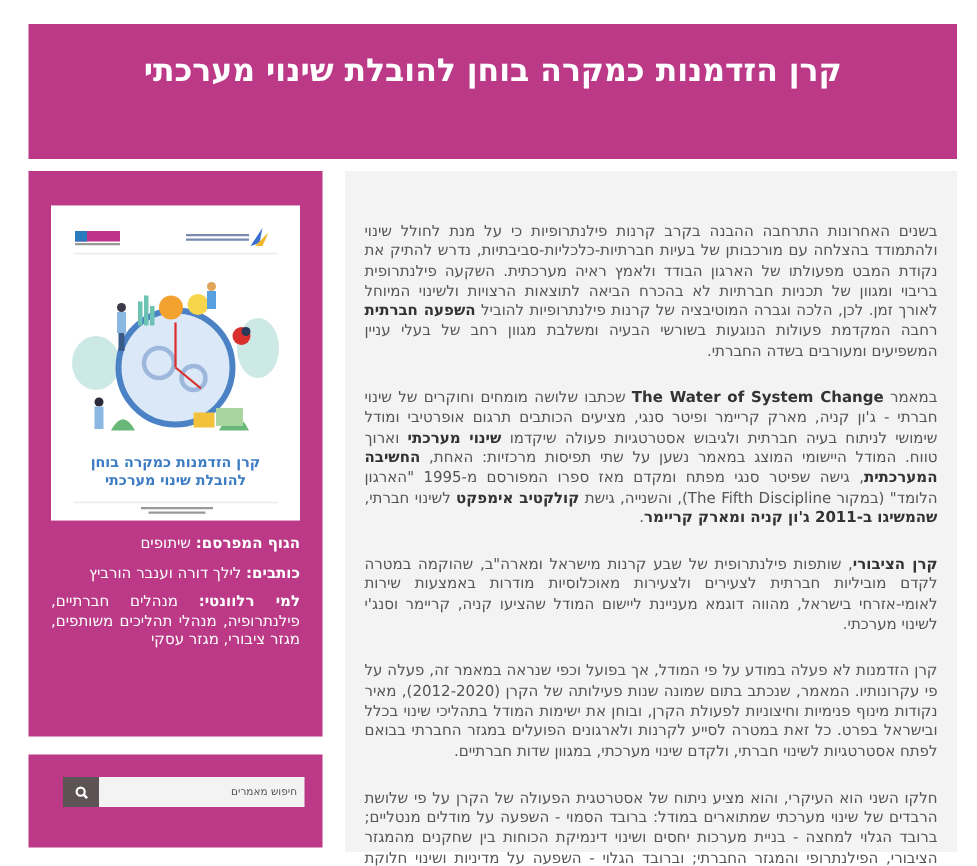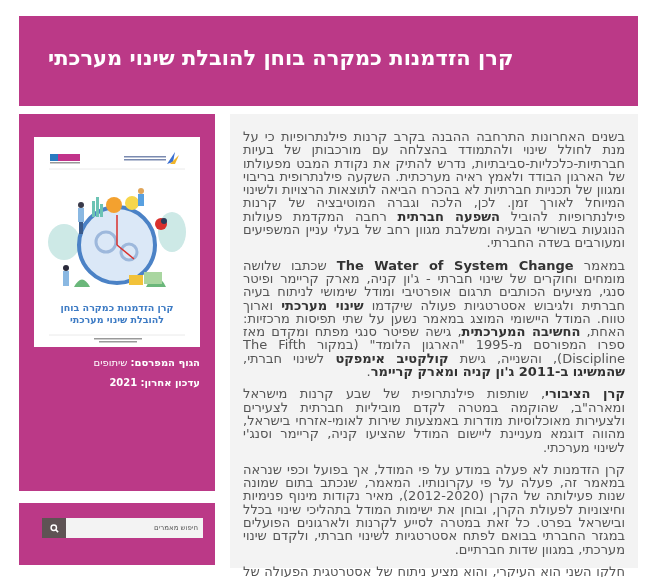--- a/index.html
+++ b/index.html
@@ -5,29 +5,29 @@
   html, body { margin:0; padding:0; }
   body {
     width:651px; height:577px; background:#ffffff; position:relative; overflow:hidden;
     font-family:"DejaVu Sans", sans-serif; direction:rtl;
   }
   .header {
     position:absolute; left:19px; top:16px; width:619px; height:90px;
     background:#bb3987; box-sizing:border-box; padding:18px 18px 0 18px;
   }
   .header h1 {
-    margin:11px; color:#ffffff; font-size:21px; line-height:26px; font-weight:bold;
-    text-align:left; font-family:"DejaVu Sans", sans-serif;
+    margin:0; color:#ffffff; font-size:21px; line-height:26px; font-weight:bold;
+    text-align:center; font-family:"DejaVu Sans", sans-serif;
   }
   .main {
     position:absolute; left:230px; top:114px; width:408px; height:454px;
     background:#f3f3f3; box-sizing:border-box; padding:16px 13px 0 13px;
   }
   .main p {
-    margin:0 0 9px 0; font-size:13px; line-height:13.3px; color:#555555;
+    margin:18px 0 9px 0; font-size:10px; line-height:13.3px; color:#555555;
     text-align:justify; text-align-last:right;
   }
   .main p b { color:#333333; }
   .dl {
     font-size:7.3px; line-height:13px; color:#333; font-weight:bold; display:flex;
     align-items:center; gap:18px; margin-top:4px; cursor:pointer;
   }
   .pdf-icon { width:9px; height:9px; display:inline-block; }
   .side1 {
     position:absolute; left:19px; top:114px; width:196px; height:377px;
@@ -117,21 +117,22 @@
       <rect x="95" y="138" width="14" height="10" fill="#f2c23a"></rect>
       <text x="83" y="174" font-size="9.5" font-weight="bold" fill="#3d7bc4" text-anchor="middle" font-family="DejaVu Sans, sans-serif" direction="rtl">קרן הזדמנות כמקרה בוחן</text>
       <text x="83" y="186" font-size="9.5" font-weight="bold" fill="#3d7bc4" text-anchor="middle" font-family="DejaVu Sans, sans-serif" direction="rtl">להובלת שינוי מערכתי</text>
       <line x1="15" y1="198" x2="151" y2="198" stroke="#eaeaea" stroke-width="1"></line>
       <rect x="60" y="201" width="48" height="1.5" fill="#999"></rect>
       <rect x="65" y="204" width="38" height="1.5" fill="#999"></rect>
     </svg>
   </div>
   <div class="meta">
     <div><b>הגוף המפרסם:</b> <span>שיתופים</span></div>
-    <div><b>עדכון אחרון:</b> <b>2021</b></div>
+    <div><b>כותבים:</b> <span>לילך דורה וענבר הורביץ</span></div>
+    <div style="text-align:justify;text-align-last:right;"><b>למי רלוונטי:</b> <span>מנהלים חברתיים, פילנתרופיה, מנהלי תהליכים משותפים, מגזר ציבורי, מגזר עסקי</span></div>
   </div>
 </div>
 
 <div class="side2">
   <div class="search-wrap">
     <div class="search-btn">
       <svg width="9" height="9" viewBox="0 0 10 10">
         <circle cx="4.2" cy="4.2" r="3" fill="none" stroke="#ffffff" stroke-width="1.6"></circle>
         <line x1="6.4" y1="6.4" x2="9" y2="9" stroke="#ffffff" stroke-width="1.8"></line>
       </svg>

